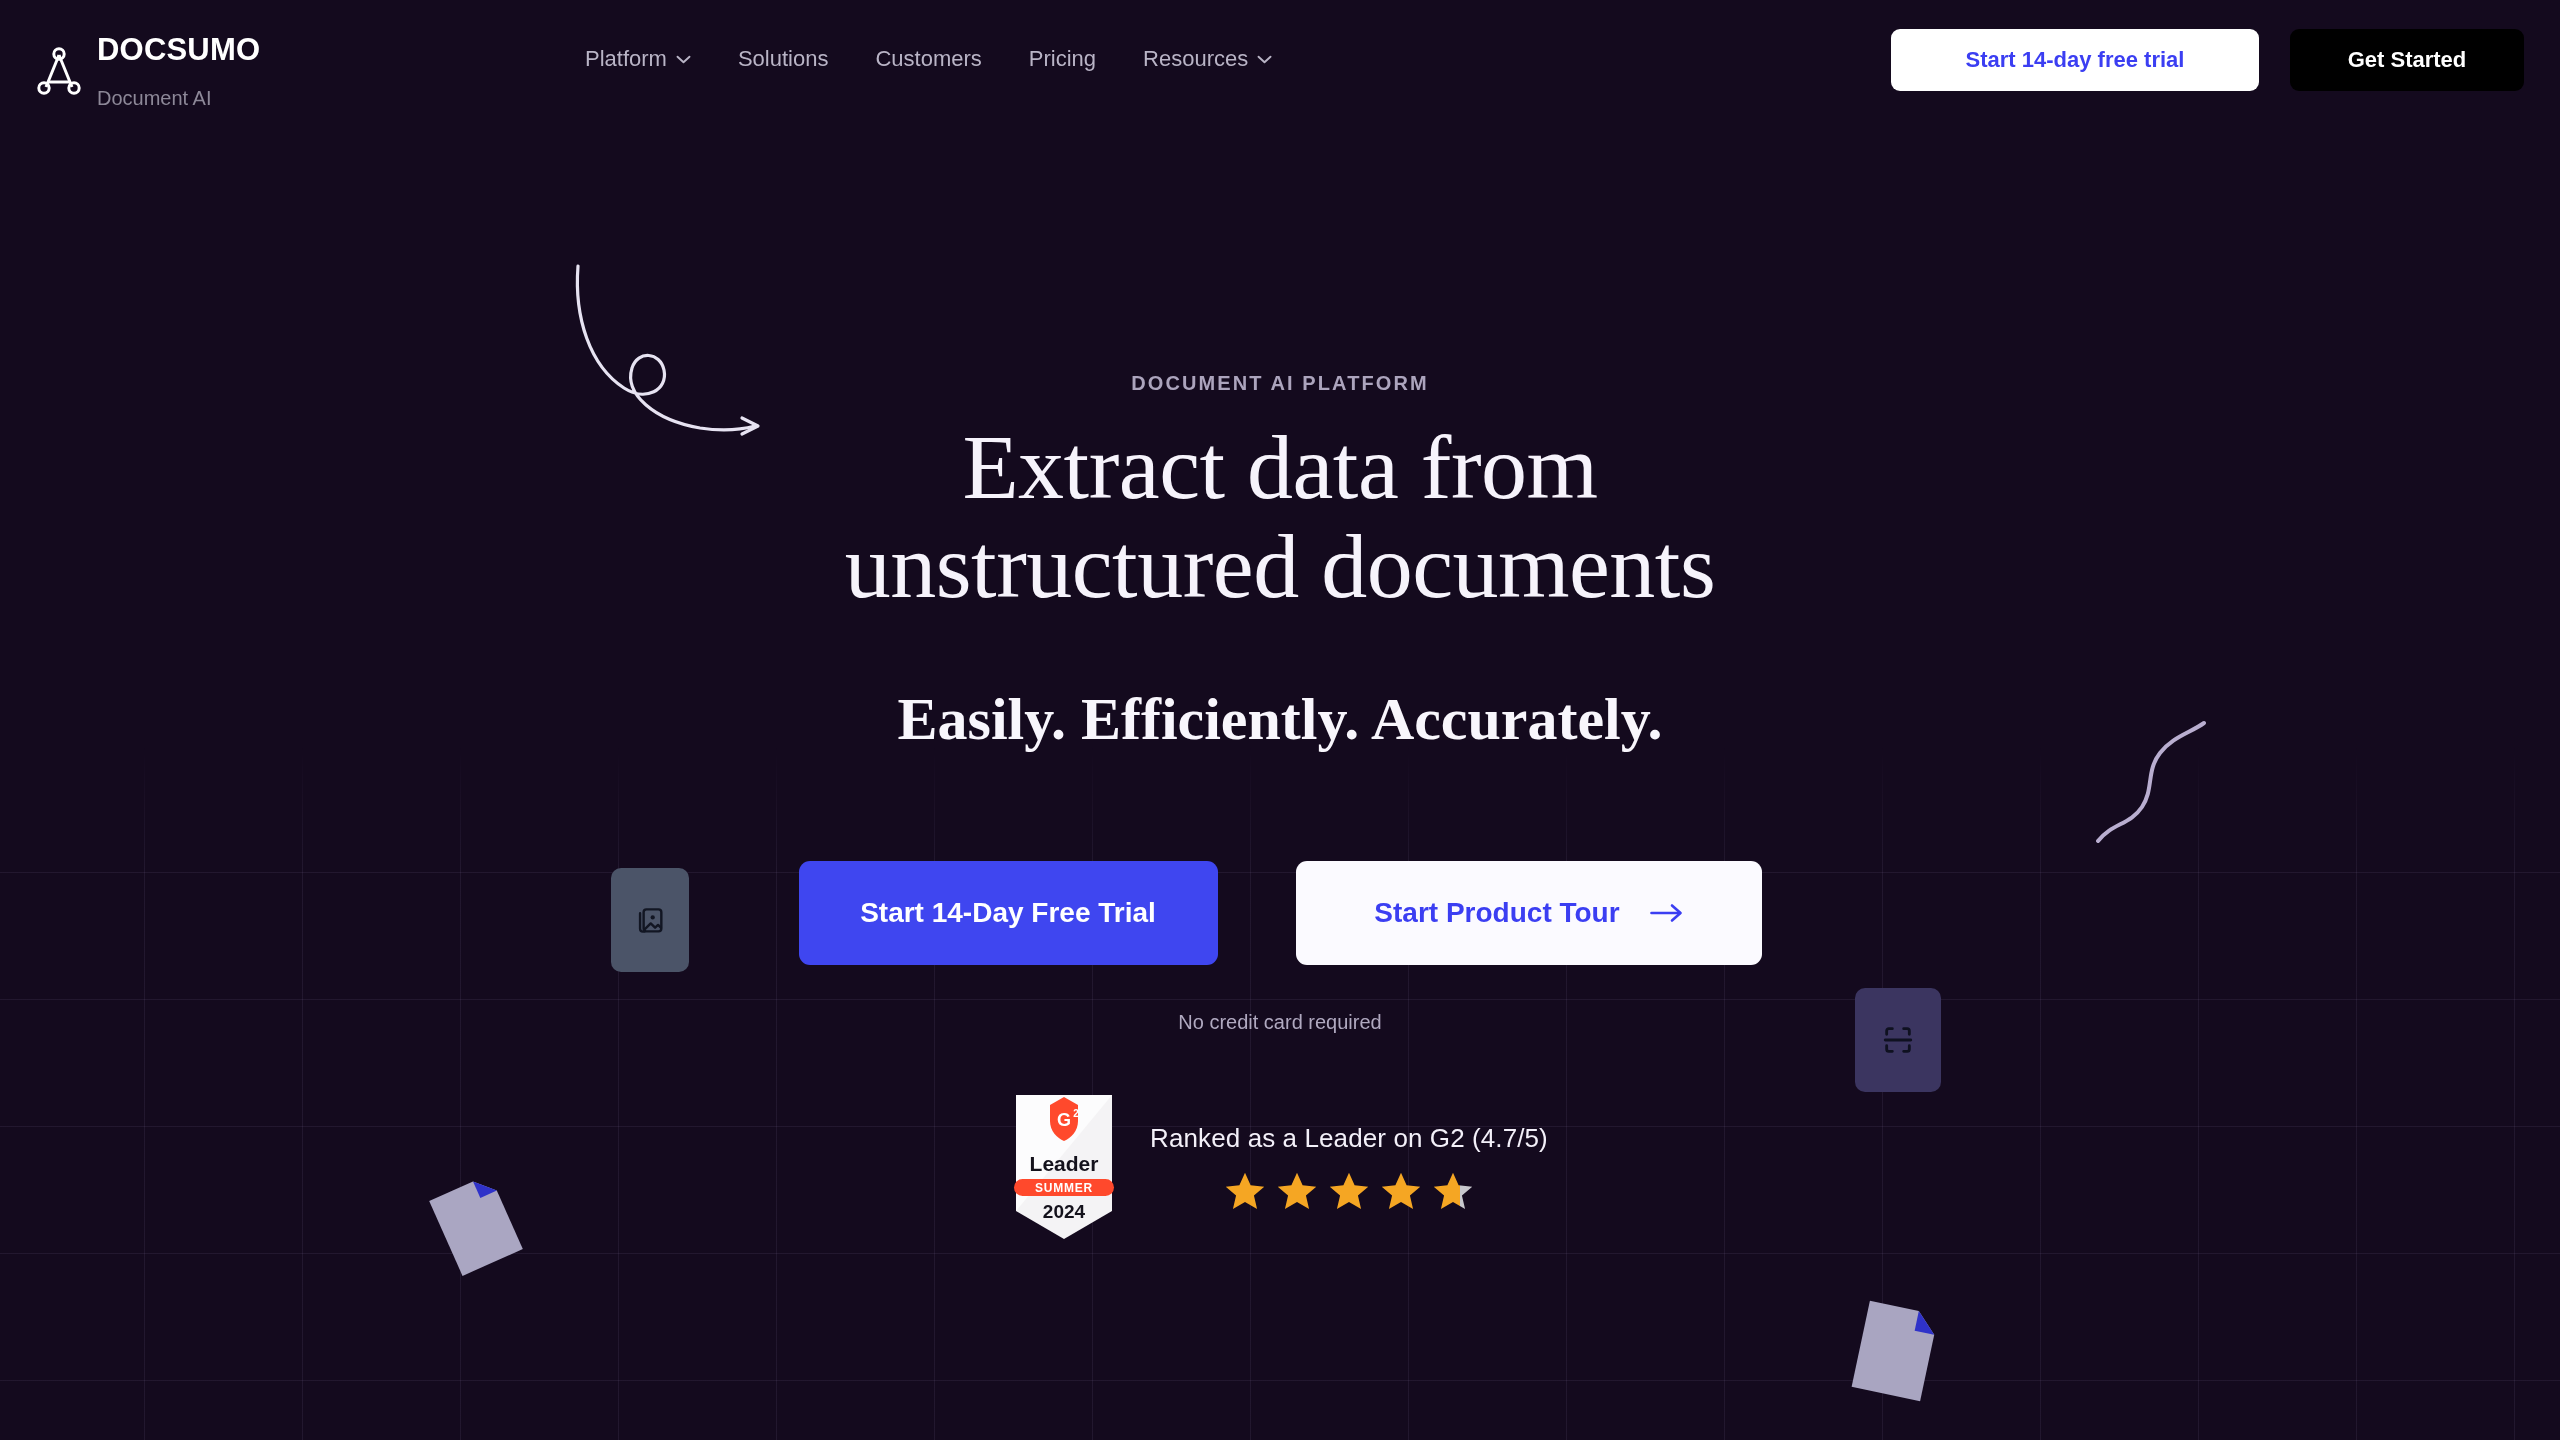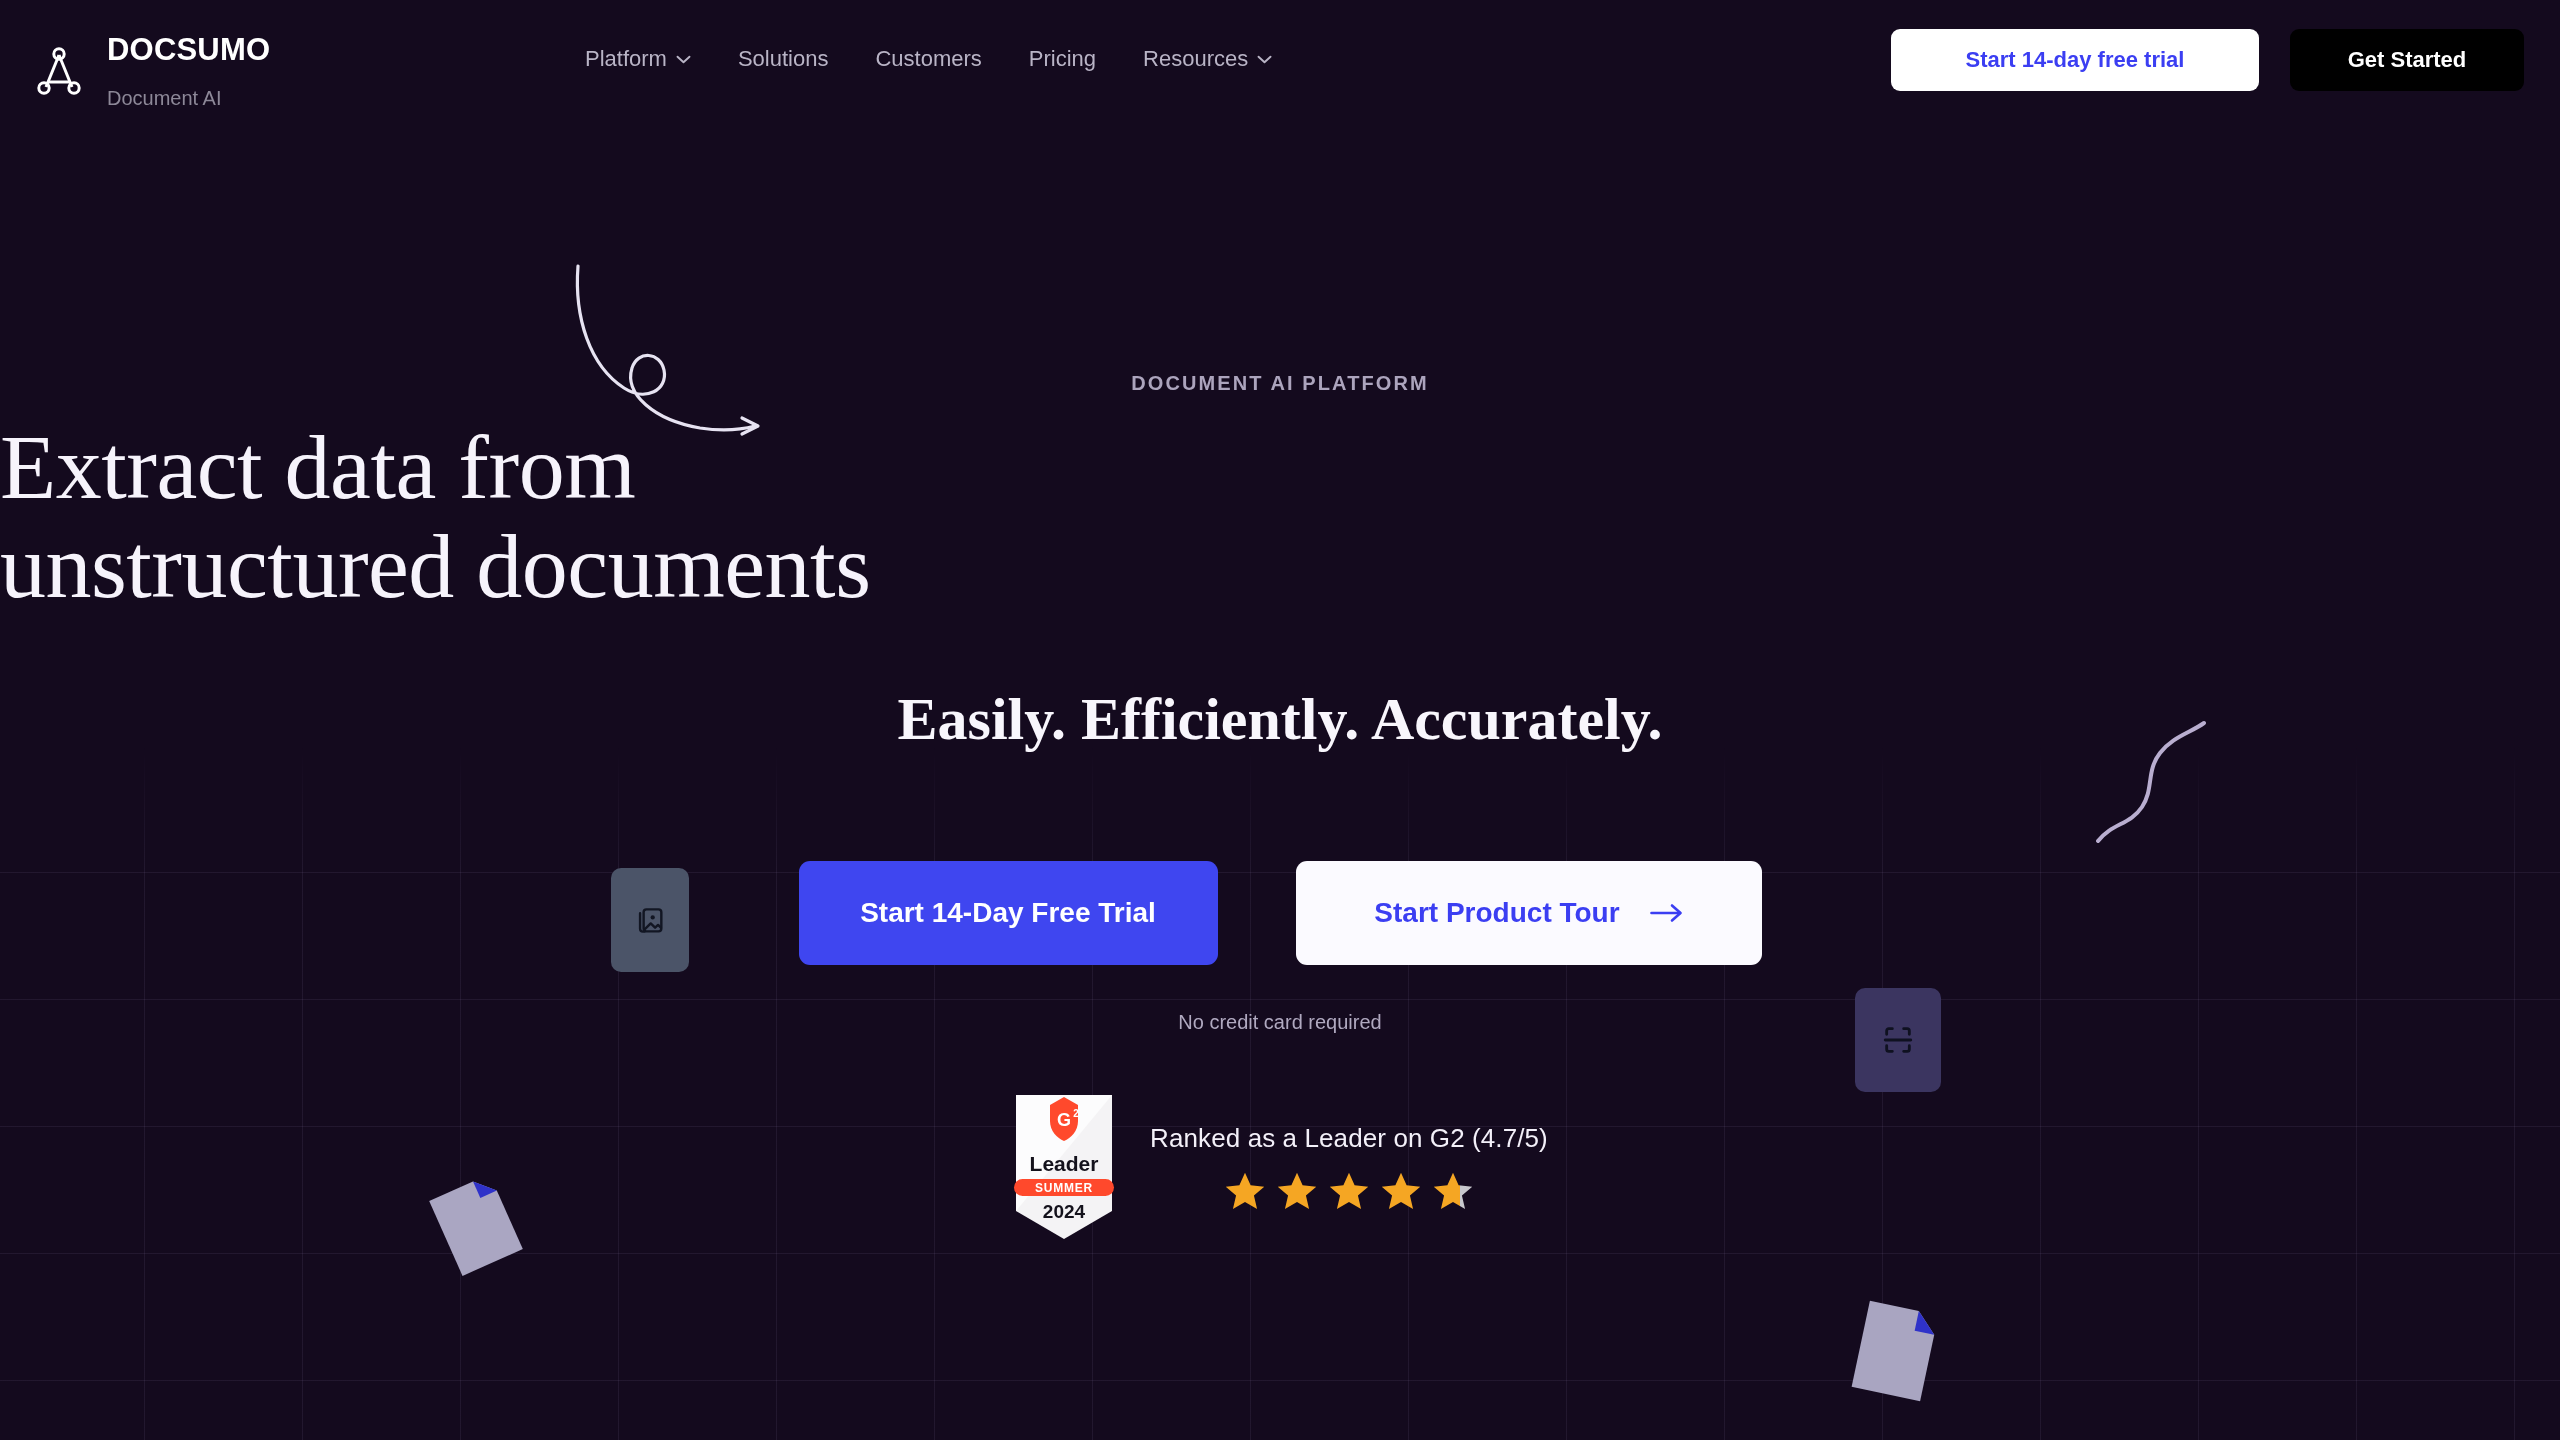--- a/index.html
+++ b/index.html
@@ -36,21 +36,21 @@
 
   
   .header {
     position:absolute; left:0; top:0;
     width:2560px; height:118px;
     display:flex; align-items:center;
     z-index:30;
   }
   .logo-wrap {
     position:absolute; left:36px; top:34px;
-    display:flex; align-items:center; gap:25px;
+    display:flex; align-items:center; gap:15px;
     cursor:pointer;
   }
   .logo-mark { width:46px; height:50px; flex:none; }
   .logo-text { display:flex; flex-direction:column; line-height:1; }
   .logo-name {
     font-size:31px; font-weight:700; color:#ffffff;
     letter-spacing:0.2px;
   }
   .logo-sub {
     font-size:20px; color:#8d8898; margin-top:23px; font-weight:400;
@@ -91,20 +91,21 @@
   .hero { position:absolute; left:0; top:0; width:2560px; height:1440px; }
 
   .eyebrow {
     position:absolute; left:0; top:372px; width:2560px;
     text-align:center;
     font-size:20px; letter-spacing:2.1px;
     color:#aca4bd; font-weight:700;
   }
   .headline {
     position:absolute; left:0; top:418px; width:2560px;
+    text-align:center;
     font-family:"Liberation Serif", serif;
     font-size:92px; font-weight:400; line-height:1.08;
     color:#f6f3fb; letter-spacing:-0.5px;
   }
   .subheadline {
     position:absolute; left:0; top:686px; width:2560px;
     text-align:center;
     font-family:"Liberation Serif", serif;
     font-size:60px; font-weight:700; line-height:1.1;
     color:#f8f6fc;

